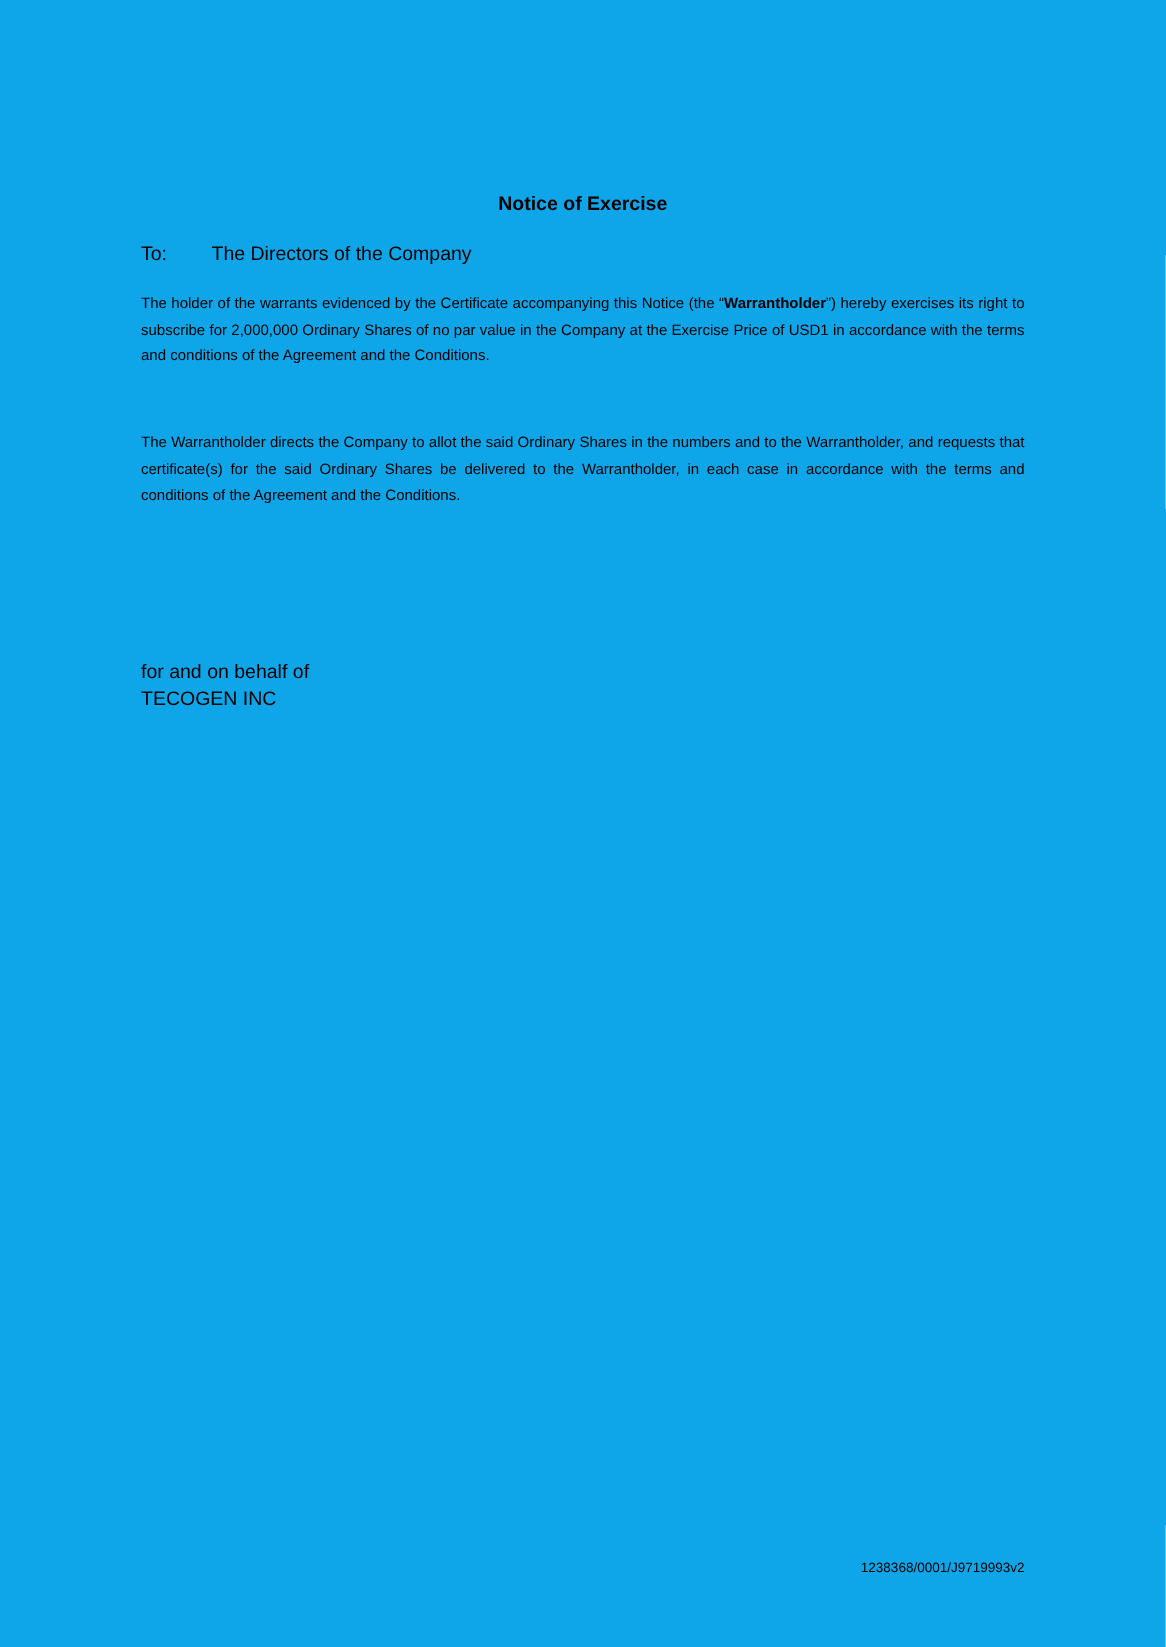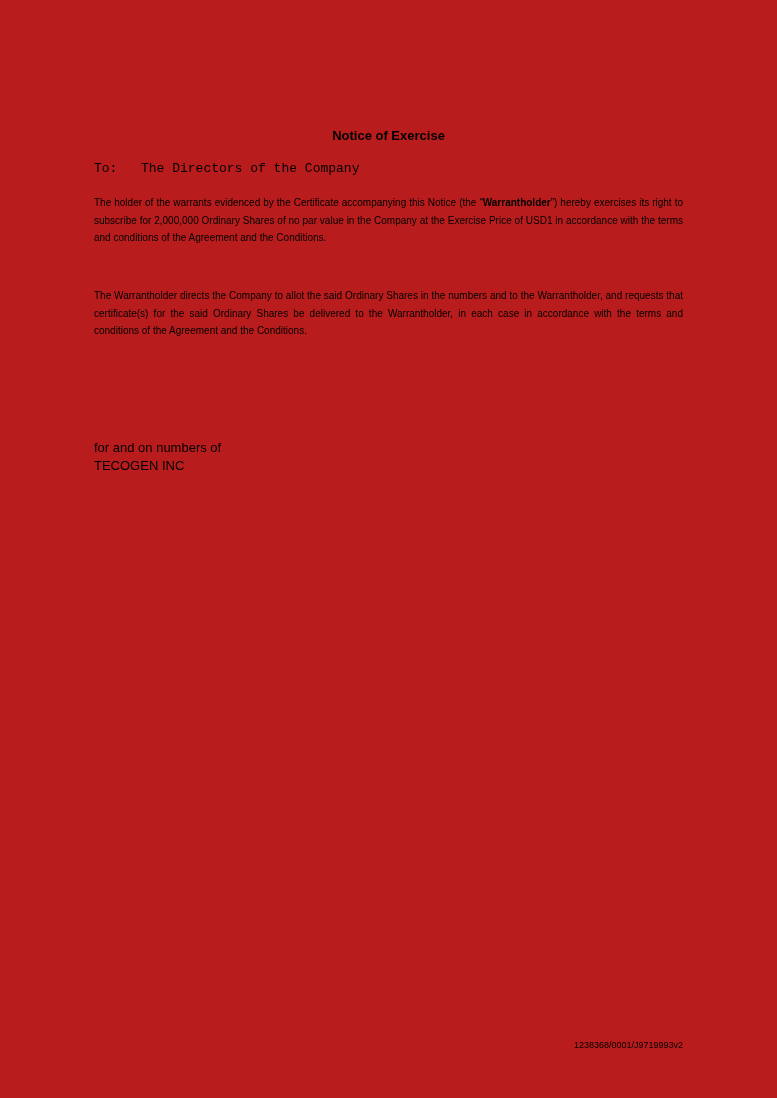--- a/index.html
+++ b/index.html
@@ -13,39 +13,38 @@
       position: relative;
       overflow: hidden;
       font-family: "Liberation Sans", "DejaVu Sans", sans-serif;
       color: #000000;
     }
     .page {
       position: absolute;
       left: 0; top: 0;
       width: 777px;
       height: 1098px;
-      background: #b91c1c;
+      background: #0ea5e9;
     }
     .title {
       position: absolute;
       top: 128px;
       left: 0;
       width: 777px;
       text-align: center;
       font-weight: bold;
       font-size: 13px;
       line-height: 16px;
     }
     .to-line {
       position: absolute;
       top: 161px;
       left: 94px;
       font-size: 13px;
       line-height: 16px;
-      font-family: Liberation Mono, monospace;
     }
     .to-label {
       display: inline-block;
       width: 47px;
     }
     .para {
       position: absolute;
       left: 94px;
       width: 589px;
       font-size: 10px;
@@ -82,18 +81,18 @@
 
   <div class="to-line">
     <span class="to-label">To:</span><span>The Directors of the Company</span>
   </div>
 
   <div class="para p1"><span>The holder of the warrants evidenced by the Certificate accompanying this Notice (the “</span><b>Warrantholder</b><span>”) hereby exercises its right to subscribe for 2,000,000 Ordinary Shares of no par value in the Company at the Exercise Price of USD1 in accordance with the terms and conditions of the Agreement and the Conditions.</span></div>
 
   <div class="para p2">The Warrantholder directs the Company to allot the said Ordinary Shares in the numbers and to the Warrantholder, and requests that certificate(s) for the said Ordinary Shares be delivered to the Warrantholder, in each case in accordance with the terms and conditions of the Agreement and the Conditions.</div>
 
 
-  <div class="sig sig-behalf">for and on numbers of</div>
+  <div class="sig sig-behalf">for and on behalf of</div>
   <div class="sig sig-company">TECOGEN INC</div>
 
   <div class="footer-ref">1238368/0001/J9719993v2</div>
 
 </div>
 
 </body></html>

